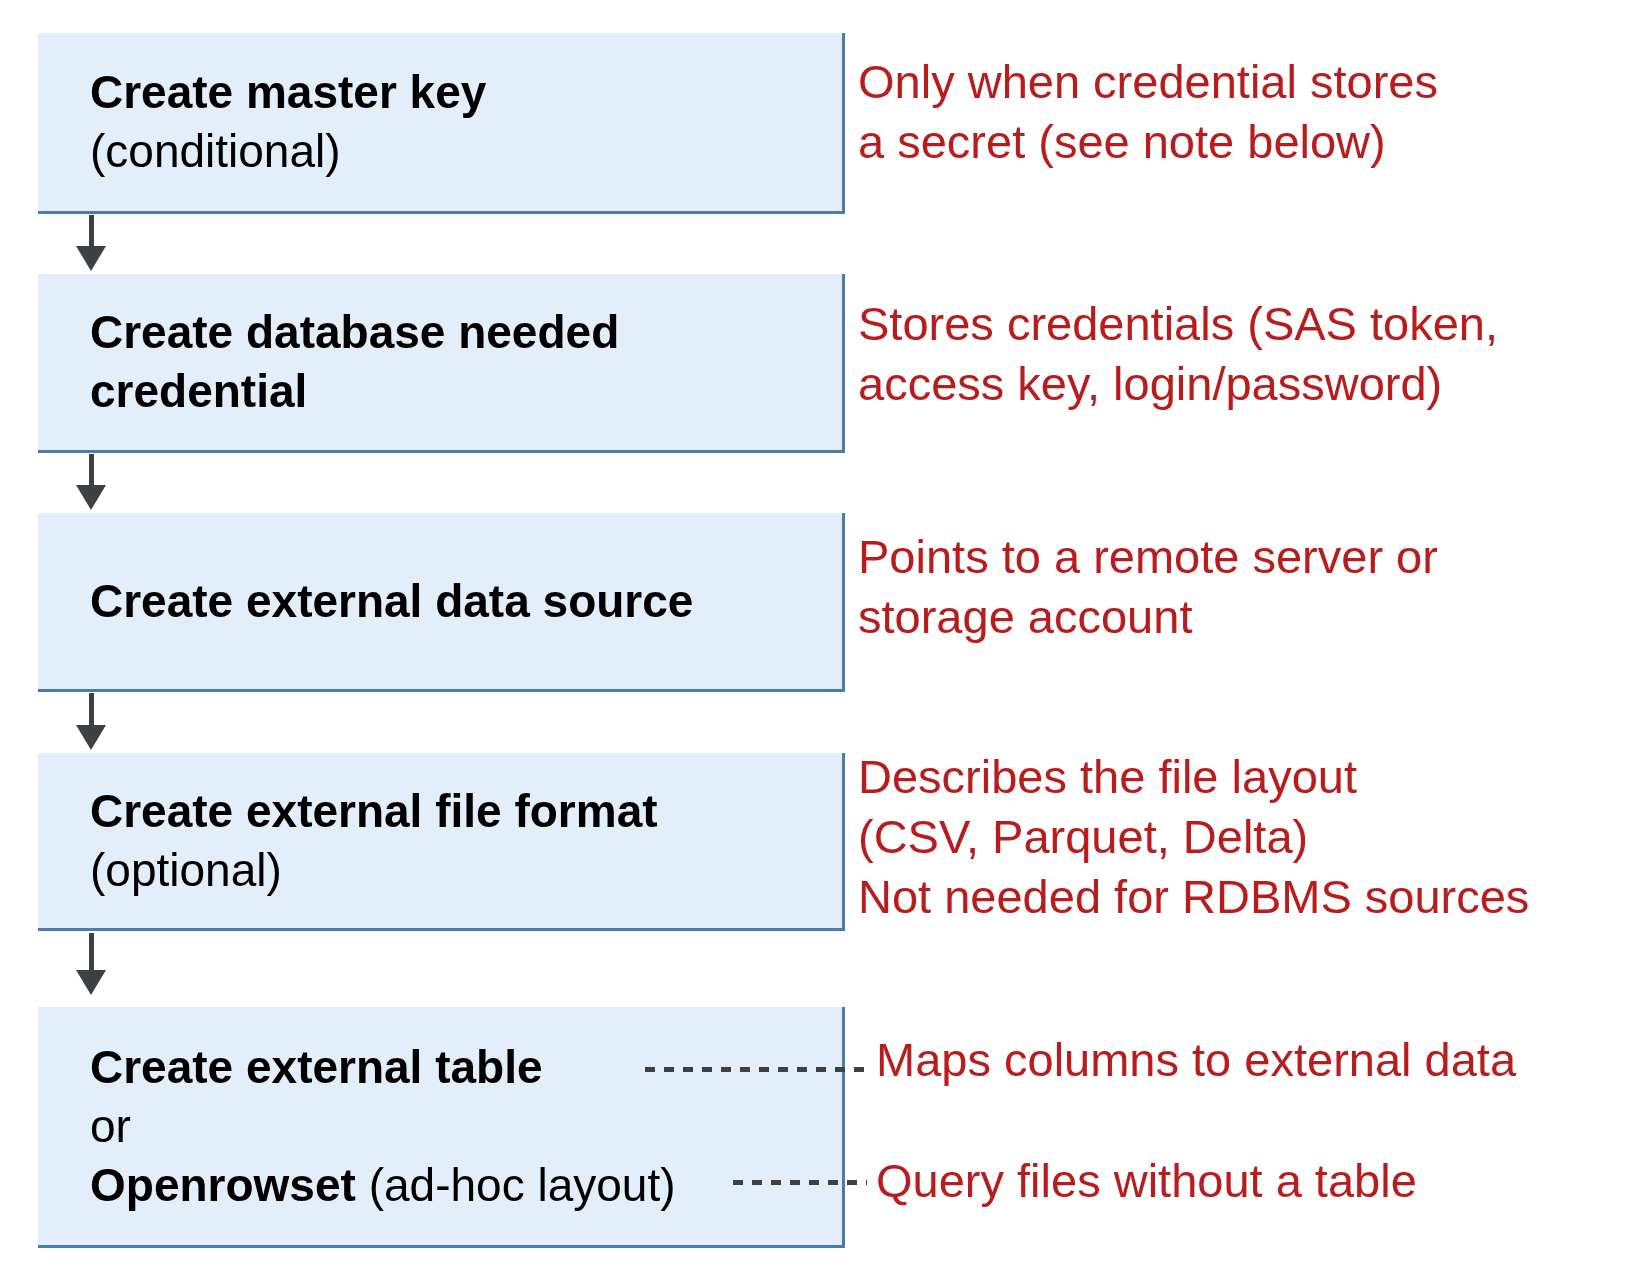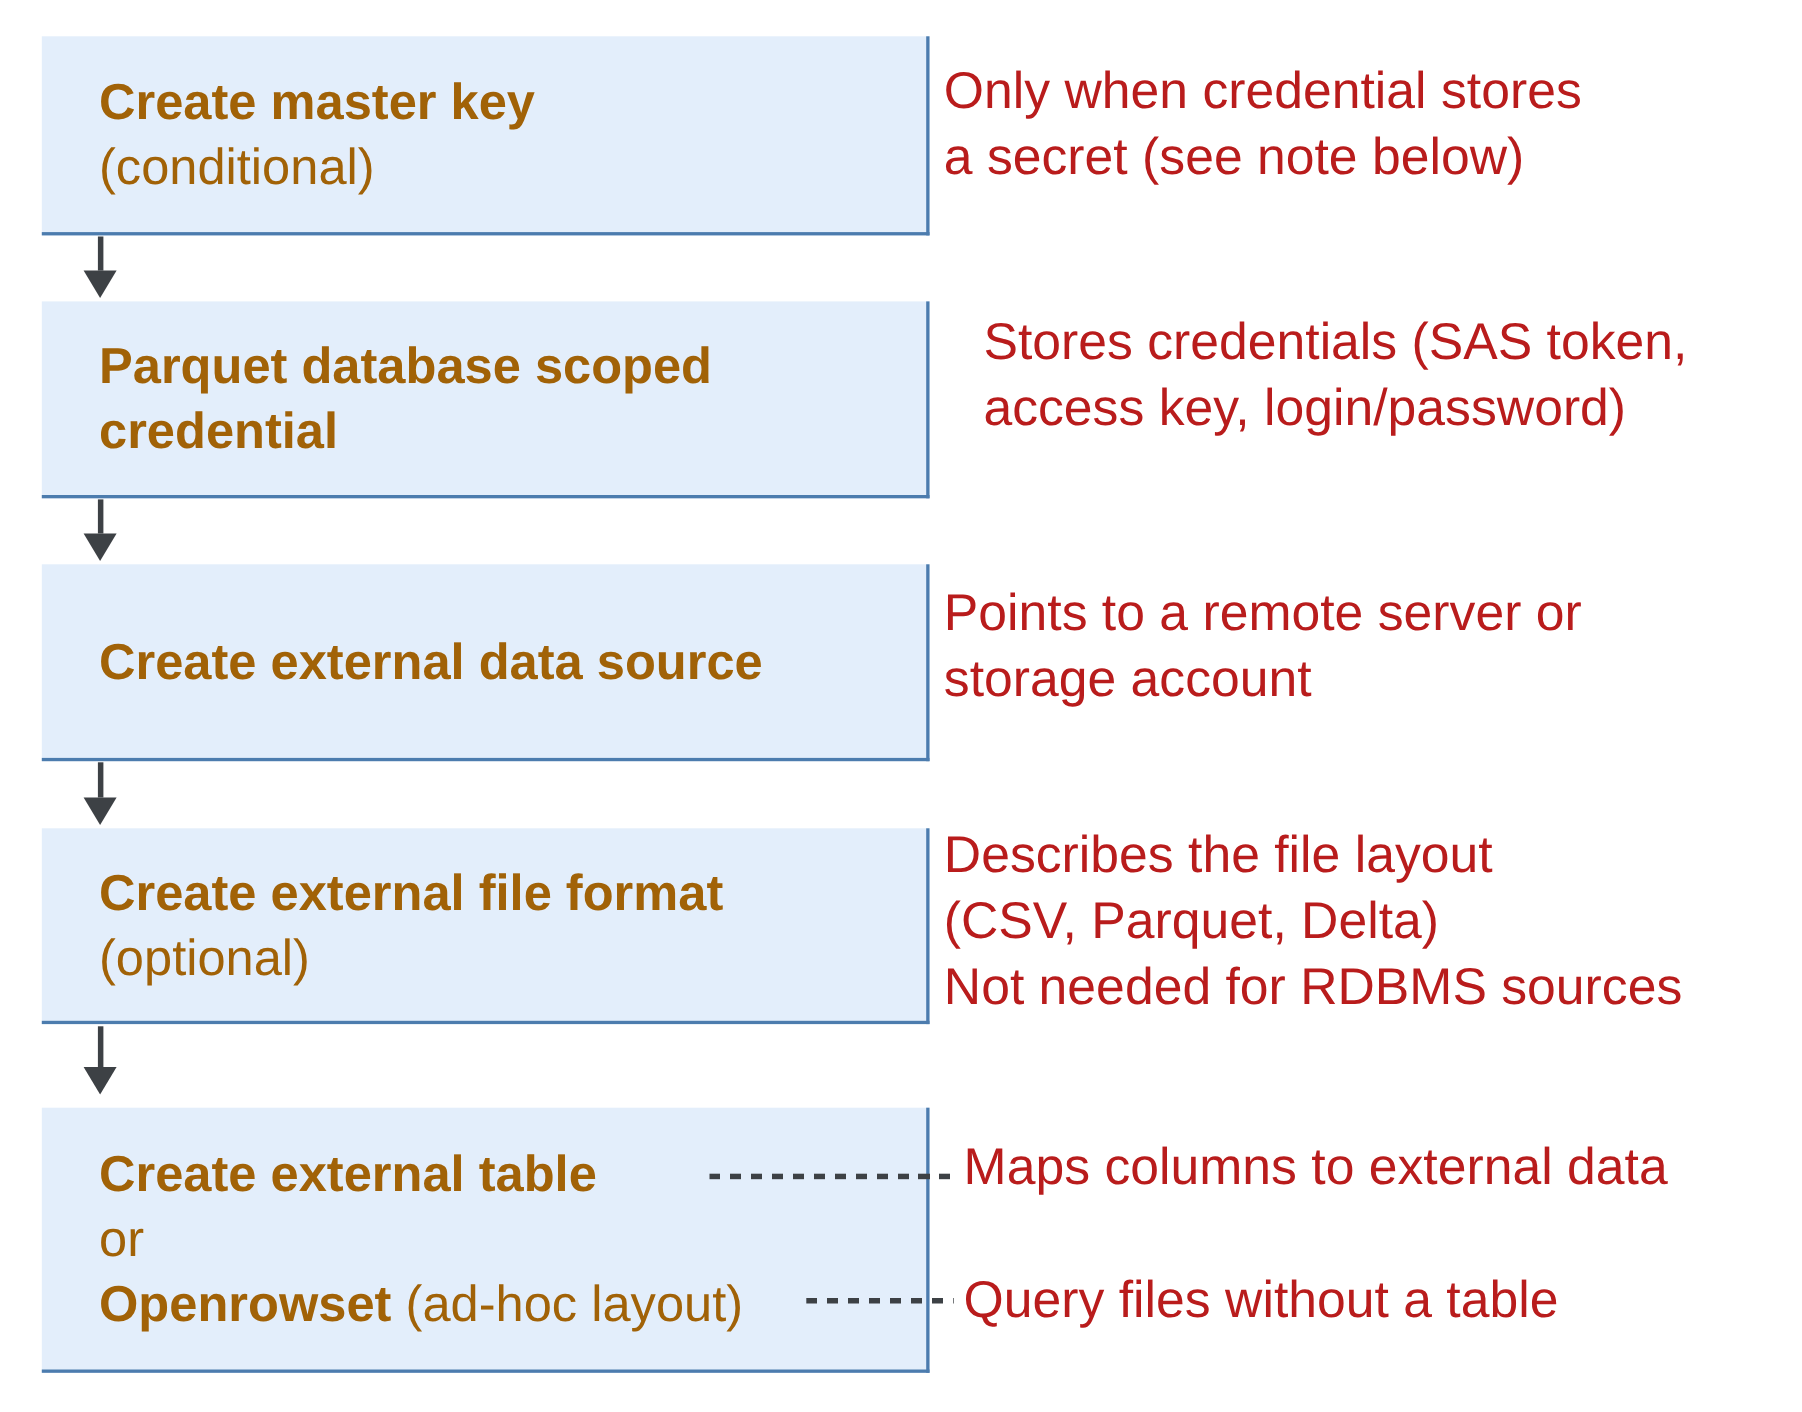--- a/index.html
+++ b/index.html
@@ -18,21 +18,21 @@
     width: 807px;
     box-sizing: border-box;
     background: #e3eefb;
     border-right: 3px solid #4c7cae;
     border-bottom: 3px solid #4c7cae;
     display: flex;
     flex-direction: column;
     justify-content: center;
     padding-left: 52px;
     padding-right: 14px;
-    color: #a16207;
+    color: #000000;
     font-size: 46px;
     line-height: 59px;
   }
   .box .line { display: block; }
   .bold { font-weight: bold; }
   .gap { margin-left: 0.28em; }
   .box1 { top: 33px;   height: 181px; }
   .box2 { top: 274px;  height: 179px; }
   .box3 { top: 513px;  height: 179px; }
   .box4 { top: 753px;  height: 178px; }
@@ -60,21 +60,21 @@
   
   .desc {
     position: absolute;
     left: 858px;
     color: #b91c1c;
     font-size: 47px;
     line-height: 60px;
     white-space: pre-line;
   }
   .d1 { top: 52px; }
-  .d2 { top: 280px; margin-left: 36px; }
+  .d2 { top: 294px; }
   .d3 { top: 527px; }
   .d4 { top: 747px; }
   .d5a { top: 1030px; left: 876px; }
   .d5b { top: 1151px; left: 876px; }
   
   .dash {
     position: absolute;
     height: 5px;
     background: repeating-linear-gradient(90deg, #3d4145 0 10px, transparent 10px 19px);
   }
@@ -92,21 +92,21 @@
   </div>
   <div class="desc d1">Only when credential stores
 a secret (see note below)</div>
 
   <div class="arrow a1">
     <div class="shaft"></div>
     <div class="head"></div>
   </div>
 
   <div class="box box2">
-    <span class="line bold">Parquet database scoped credential</span>
+    <span class="line bold">Create database needed credential</span>
   </div>
   <div class="desc d2">Stores credentials (SAS token,
 access key, login/password)</div>
 
   <div class="arrow a2">
     <div class="shaft"></div>
     <div class="head"></div>
   </div>
 
   <div class="box box3">

